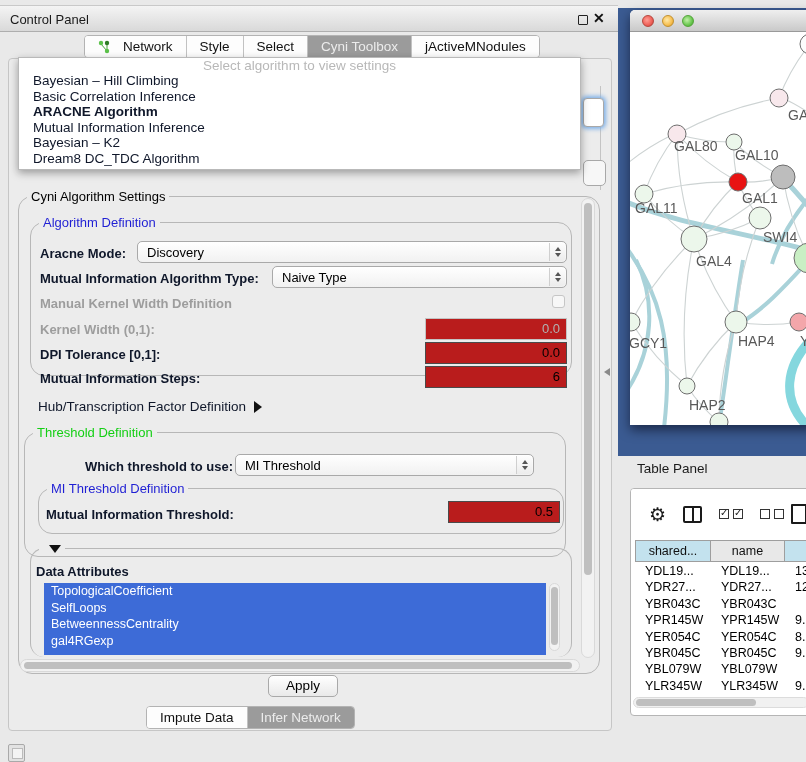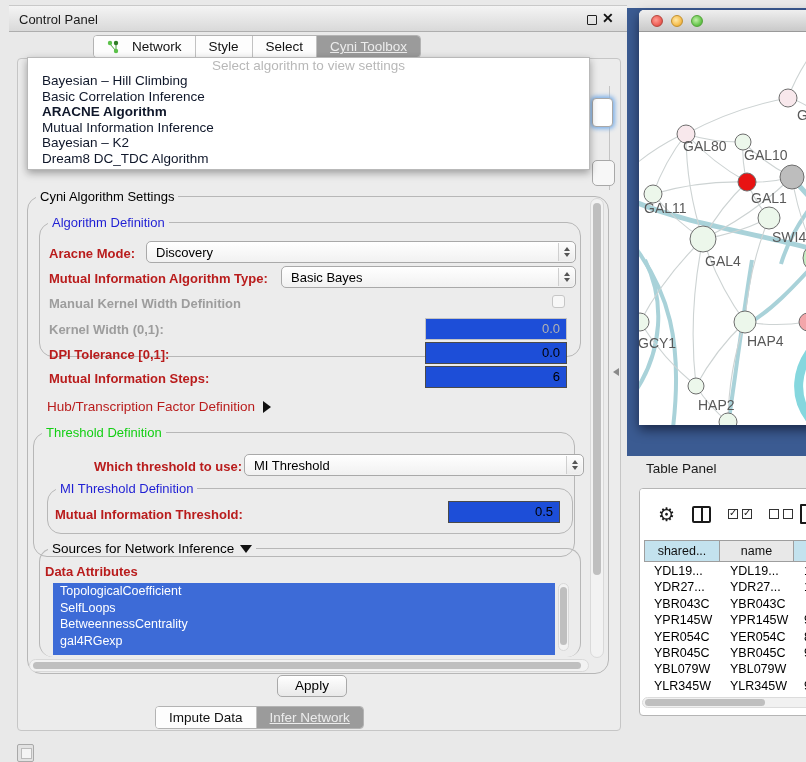--- a/index.html
+++ b/index.html
@@ -1,35 +1,35 @@
 <!DOCTYPE html>
 <html><head>
 <meta charset="utf-8">
 <style>
   * { margin:0; padding:0; box-sizing:border-box; }
   html,body { width:806px; height:762px; overflow:hidden; background:#e9e9e9;
     font-family:"Liberation Sans", sans-serif; position:relative; }
-  .abs { position:absolute;margin-left:9px; }
+  .abs { position:absolute; }
 
   
   #titlebar { left:0; top:5px; width:618px; height:27px;
     background:linear-gradient(#f4f4f4,#d9d9d9); border-top:1px solid #c9c9c9;
     border-bottom:1px solid #aeaeae; }
   #titlebar .t { position:absolute; left:10px; top:6px; font-size:13px; color:#1a1a1a; }
   #float-btn { position:absolute; left:578px; top:9px; width:10px; height:10px;
     border:1.5px solid #222; border-radius:1px; }
   #close-btn { position:absolute; left:593px; top:4px; font-size:14px; font-weight:bold; color:#111; }
 
   
   .seg { display:flex; border:1px solid #b3b3b3; border-radius:4px; background:#fdfdfd;
     height:23px; align-items:stretch; overflow:hidden; }
   .seg .tab { display:flex; align-items:center; gap:12px; padding:0 13px; font-size:13.5px;
     color:#111; border-right:1px solid #c2c2c2; background:#fdfdfd; white-space:nowrap; }
   .seg .tab:last-child { border-right:none; }
-  .seg .tab.sel { background:#9b9b9b; color:#ececec;text-decoration:underline; }
+  .seg .tab.sel { background:#9b9b9b; color:#ececec; }
 
   #outer-panel { left:8px; top:58px; width:604px; height:673px; background:#ececec;
     border:1px solid #c6c6c6; border-radius:4px; }
 
   
   #algo-popup { left:18px; top:57px; width:563px; height:113px; background:#fff;
     border:1px solid #b9b9b9; box-shadow:0 3px 8px rgba(0,0,0,.35); z-index:40; }
   #algo-popup .ph { text-align:center; color:#b8b8b8; font-size:13.5px; height:15px; line-height:15px; }
   #algo-popup .item { font-size:13.5px; color:#0f172a; height:15.6px; line-height:15.6px; padding-left:14px; }
   #algo-popup .item.sel { font-weight:bold; }
@@ -41,37 +41,37 @@
   .frag-combo2 { left:583px; top:160px; width:23px; height:26px; background:#f7f7f7;
     border:1px solid #a8a8a8; border-radius:5px; z-index:6; }
 
   
   .group { border:1px solid #b7b7b7; border-radius:14px; background:transparent; }
   .legend { position:absolute; top:-8px; left:8px; background:#ececec; padding:0 4px;
     font-size:13px; white-space:nowrap; }
   .legend.blue { color:#1f1fd4; }
   .legend.green { color:#14cf14; }
 
-  .lbl { font-size:13px; color:#b91c1c; white-space:nowrap; }
+  .lbl { font-size:13px; color:#0f172a; white-space:nowrap; }
   .b { font-weight:bold; }
   .dis { color:#9d9d9d; }
 
   .combo { background:linear-gradient(#ffffff,#f1f1f1); border:1px solid #a9a9a9;
     border-radius:5px; height:22px; position:absolute; }
   .combo .val { position:absolute; left:9px; top:3px; font-size:13px; color:#000; }
   .combo .stepper { position:absolute; right:1px; top:1px; bottom:1px; width:16px;
     border-left:1px solid #cfcfcf; border-radius:0 4px 4px 0;
     background:linear-gradient(#fdfdfd,#ececec); display:flex; flex-direction:column;
     align-items:center; justify-content:center; gap:2px; }
   .tri-up { width:0; height:0; border-left:3.5px solid transparent; border-right:3.5px solid transparent;
     border-bottom:4px solid #555; }
   .tri-dn { width:0; height:0; border-left:3.5px solid transparent; border-right:3.5px solid transparent;
     border-top:4px solid #555; }
 
-  .inp { position:absolute; background:#1d4ed8; font-size:13px; text-align:right;
+  .inp { position:absolute; background:#b91c1c; font-size:13px; text-align:right;
     padding-right:6px; line-height:20px; height:22px; }
   .inp.on { border:1.5px solid #4a4a4a; color:#000; }
   .inp.off { border:1px solid #c3c3c3; color:#b2b2b2; }
 
   .checkbox { position:absolute; width:13px; height:13px; border:1px solid #c6c6c6;
     border-radius:3px; background:#f7f7f7; }
 
   .tri-right { display:inline-block; width:0; height:0; border-top:6px solid transparent;
     border-bottom:6px solid transparent; border-left:8px solid #111; margin-left:8px;
     vertical-align:middle; }
@@ -161,20 +161,23 @@
     </div>
     <div class="tab">
       <span>Style</span>
     </div>
     <div class="tab">
       <span>Select</span>
     </div>
     <div class="tab sel">
       <span>Cyni Toolbox</span>
     </div>
+    <div class="tab">
+      <span>jActiveMNodules</span>
+    </div>
   </div>
 
 <div class="abs" id="outer-panel"></div>
 
 <div class="abs frag-line"></div>
 <div class="abs frag-combo1"></div>
 <div class="abs frag-combo2"></div>
 
 <div class="abs" id="algo-popup">
   <div class="ph">Select algorithm to view settings</div>
@@ -185,36 +188,36 @@
       <div class="item">Mutual Information Inference</div>
       <div class="item">Bayesian – K2</div>
       <div class="item">Dream8 DC_TDC Algorithm</div>
     </div>
 </div>
 
 <div class="abs group" style="left:18px; top:196px; width:582px; height:478px;">
   <span class="legend">Cyni Algorithm Settings</span>
 </div>
 
-<div class="abs group" style="left:30px; top:222px; width:542px; height:135px;">
+<div class="abs group" style="left:30px; top:222px; width:542px; height:154px;">
   <span class="legend blue">Algorithm Definition</span>
 </div>
 
 <span class="abs lbl b" style="left:40px; top:246px;">Aracne Mode:</span>
 <div class="abs combo" style="left:137px; top:241px; width:430px;">
   <span class="val">Discovery</span>
   <span class="stepper">
       <span class="tri-up"></span>
       <span class="tri-dn"></span>
     </span>
 </div>
 
 <span class="abs lbl b" style="left:40px; top:271px;">Mutual Information Algorithm Type:</span>
 <div class="abs combo" style="left:272px; top:266px; width:295px;">
-  <span class="val">Basic Bayes</span>
+  <span class="val">Naive Type</span>
   <span class="stepper">
       <span class="tri-up"></span>
       <span class="tri-dn"></span>
     </span>
 </div>
 
 <span class="abs lbl b dis" style="left:40px; top:296px;">Manual Kernel Width Definition</span>
 <span class="checkbox" style="left:552px; top:295px;"></span>
 
 <span class="abs lbl b dis" style="left:40px; top:322px;">Kernel Width (0,1):</span>
@@ -226,36 +229,36 @@
 <span class="abs lbl b" style="left:40px; top:371px;">Mutual Information Steps:</span>
 <div class="inp on" style="left:425px; top:366px; width:142px;">6</div>
 
 <span class="abs lbl" style="left:38px; top:399px; font-size:13.5px;"><span>Hub/Transcription Factor Definition</span><span class="tri-right"></span></span>
 
 <div class="abs group" style="left:24px; top:432px; width:542px; height:125px;">
   <span class="legend green">Threshold Definition</span>
 </div>
 
 <span class="abs lbl b" style="left:85px; top:459px;">Which threshold to use:</span>
-<div class="abs combo" style="left:235px; top:454px; width:340px;">
+<div class="abs combo" style="left:235px; top:454px; width:299px;">
   <span class="val">MI Threshold</span>
   <span class="stepper">
       <span class="tri-up"></span>
       <span class="tri-dn"></span>
     </span>
 </div>
 
 <div class="abs group" style="left:38px; top:488px; width:526px; height:46px;">
   <span class="legend blue">MI Threshold Definition</span>
 </div>
 <span class="abs lbl b" style="left:46px; top:507px;">Mutual Information Threshold:</span>
 <div class="inp on" style="left:448px; top:501px; width:112px;">0.5</div>
 
 <div class="abs group" style="left:30px; top:548px; width:542px; height:109px; border-bottom:none;">
-  <span class="legend" style="font-size:13.5px;"><span>Sources for Network Inference</span><span class="tri-down-b"></span></span>
+  <span class="legend" style="font-size:13.5px;"><span class="tri-down-b"></span></span>
 </div>
 <span class="abs lbl b" style="left:36px; top:564px;">Data Attributes</span>
 <div class="abs" id="attr-list" style="background: rgb(61, 107, 215);">
     <div class="row">TopologicalCoefficient</div>
     <div class="row">SelfLoops</div>
     <div class="row">BetweennessCentrality</div>
     <div class="row">gal4RGexp</div>
   </div>
 <div class="abs sb-track-v" style="left:549px; top:583px; width:11px; height:68px;">
   <span class="sb-thumb" style="left:1px; top:3px; width:7px; height:58px;"></span>

